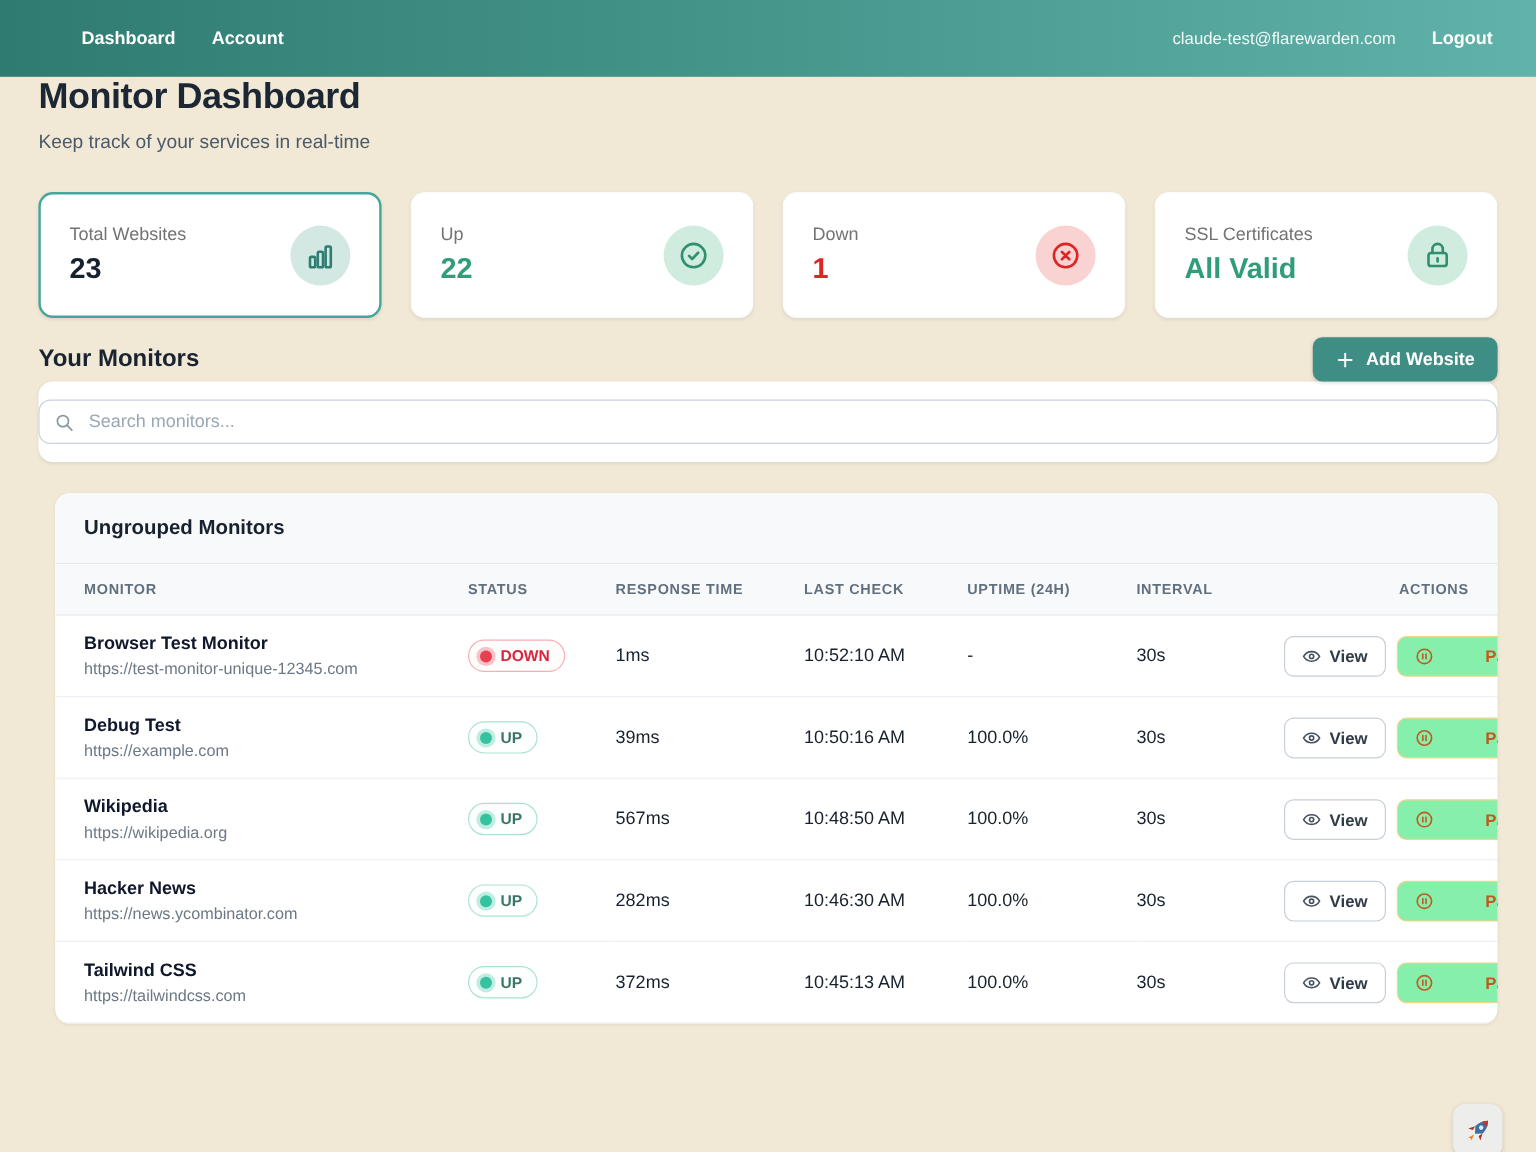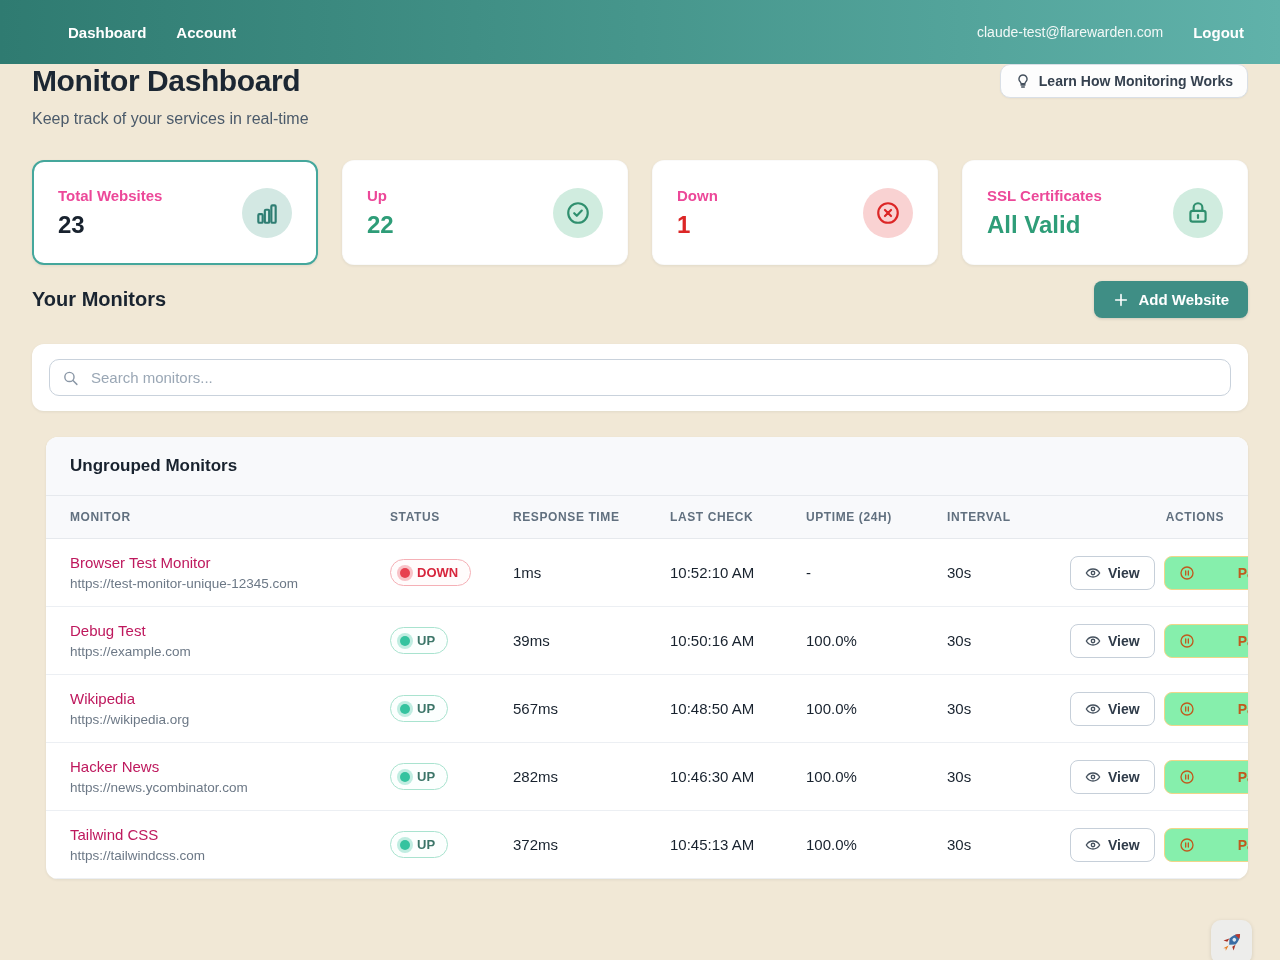--- a/index.html
+++ b/index.html
@@ -46,21 +46,21 @@
 
   
   .stats { display: grid; grid-template-columns: repeat(4, 1fr); gap: 24px; margin-top: 32px; }
   .stat-card {
     background: #ffffff; border-radius: 12px; padding: 20px 24px;
     min-height: 105px; display: flex; justify-content: space-between; align-items: center;
     box-shadow: 0 1px 3px rgba(20,30,40,0.07);
     border: 1px solid rgba(0,0,0,0.02);
   }
   .stat-card.selected { border: 2px solid #45a79c; }
-  .stat-label { font-size: 15px; color: #ec4899; font-weight: 700; margin-bottom: 7px; }
+  .stat-label { font-size: 15px; color: #737373; font-weight: 400; margin-bottom: 7px; }
   .stat-value { font-size: 24px; font-weight: 800; color: #18222e; }
   .stat-value.green { color: #2e9d78; }
   .stat-value.red { color: #dc2626; }
   .stat-icon { width: 50px; height: 50px; border-radius: 50%; display: flex; align-items: center; justify-content: center; flex: 0 0 auto; }
   .stat-icon svg { width: 26px; height: 26px; }
   .ic-teal  { background: #d3e8e3; }
   .ic-green { background: #d0ecdf; }
   .ic-red   { background: #f9d2d2; }
 
   
@@ -68,21 +68,21 @@
   .section-title { font-size: 20px; font-weight: 800; color: #1a2430; }
   .add-btn {
     display: inline-flex; align-items: center; gap: 9px;
     background: #3f8e85; color: #ffffff; border: none; border-radius: 8px;
     padding: 10px 19px; font-size: 15px; font-weight: 600; cursor: pointer;
     box-shadow: 0 1px 3px rgba(20,30,40,0.15); font-family: inherit;
   }
   .add-btn svg { width: 16px; height: 16px; stroke: #ffffff; }
 
   
-  .search-card { background: #ffffff; border-radius: 12px; padding: 15px 17px; margin-top: 26px; box-shadow: 0 1px 3px rgba(20,30,40,0.07); }
+  .search-card { background: #ffffff; border-radius: 12px; padding: 15px 0; box-shadow: 0 1px 3px rgba(20,30,40,0.07); }
   .search-wrap { position: relative; }
   .search-wrap svg { position: absolute; left: 13px; top: 50%; transform: translateY(-50%); width: 17px; height: 17px; stroke: #8a97a6; }
   .search-input {
     width: 100%; height: 37px; border: 1px solid #c9d2dc; border-radius: 10px;
     padding: 0 12px 0 41px; font-size: 15px; color: #2f3b49; background: #fff; outline: none;
     font-family: inherit;
   }
   .search-input::placeholder { color: #9aa7b5; }
 
   
@@ -90,21 +90,21 @@
   .group-header { padding: 19px 24px; background: #f8f9fb; border-bottom: 1px solid #e6e9ed; font-size: 17px; font-weight: 700; color: #18222e; }
   table { width: 100%; border-collapse: collapse; table-layout: fixed; }
   thead th {
     background: #f8f9fb; border-bottom: 1px solid #e6e9ed;
     font-size: 12px; font-weight: 700; color: #61707f; letter-spacing: 0.6px;
     text-align: left; padding: 14px 0;
   }
   th.col-monitor, td.cell-monitor { padding-left: 24px; }
   th.col-actions, td.cell-actions { text-align: right; padding-right: 24px; }
   tbody td { padding: 15px 0; border-bottom: 1px solid #eceff3; vertical-align: middle; }
-  .mon-name { font-size: 15px; font-weight: 400; color: #be185d; margin-bottom: 5px; }
+  .mon-name { font-size: 15px; font-weight: 700; color: #0f172a; margin-bottom: 5px; }
   .mon-url { font-size: 13.5px; color: #6c7886; }
   .cell-val { font-size: 15px; color: #18222e; }
 
   .badge {
     display: inline-flex; align-items: center; gap: 7px;
     border-radius: 999px; padding: 5px 12px 5px 9px;
     font-size: 13px; font-weight: 700;
   }
   .badge .dot { width: 10px; height: 10px; border-radius: 50%; }
   .badge.down { color: #d7263d; border: 1px solid #f5b0b6; background: #fffcfc; }
@@ -146,26 +146,20 @@
   </div>
 </header>
 
 <main class="main">
 
   <div class="title-row">
     <div>
       <h1 class="page-title">Monitor Dashboard</h1>
       <p class="page-subtitle">Keep track of your services in real-time</p>
     </div>
-    <button class="learn-btn">
-      <svg viewBox="0 0 24 24" fill="none" stroke-width="2" stroke-linecap="round" stroke-linejoin="round">
-        <path d="M9 18h6M10 21h4M12 3a6 6 0 0 0-4 10.5c.8.7 1 1.6 1 2.5h6c0-.9.2-1.8 1-2.5A6 6 0 0 0 12 3z"></path>
-      </svg>
-      <span>Learn How Monitoring Works</span>
-    </button>
   </div>
 
   <section class="stats">
 
     <div class="stat-card selected">
       <div>
         <div class="stat-label">Total Websites</div>
         <div class="stat-value">23</div>
       </div>
       <div class="stat-icon ic-teal">

